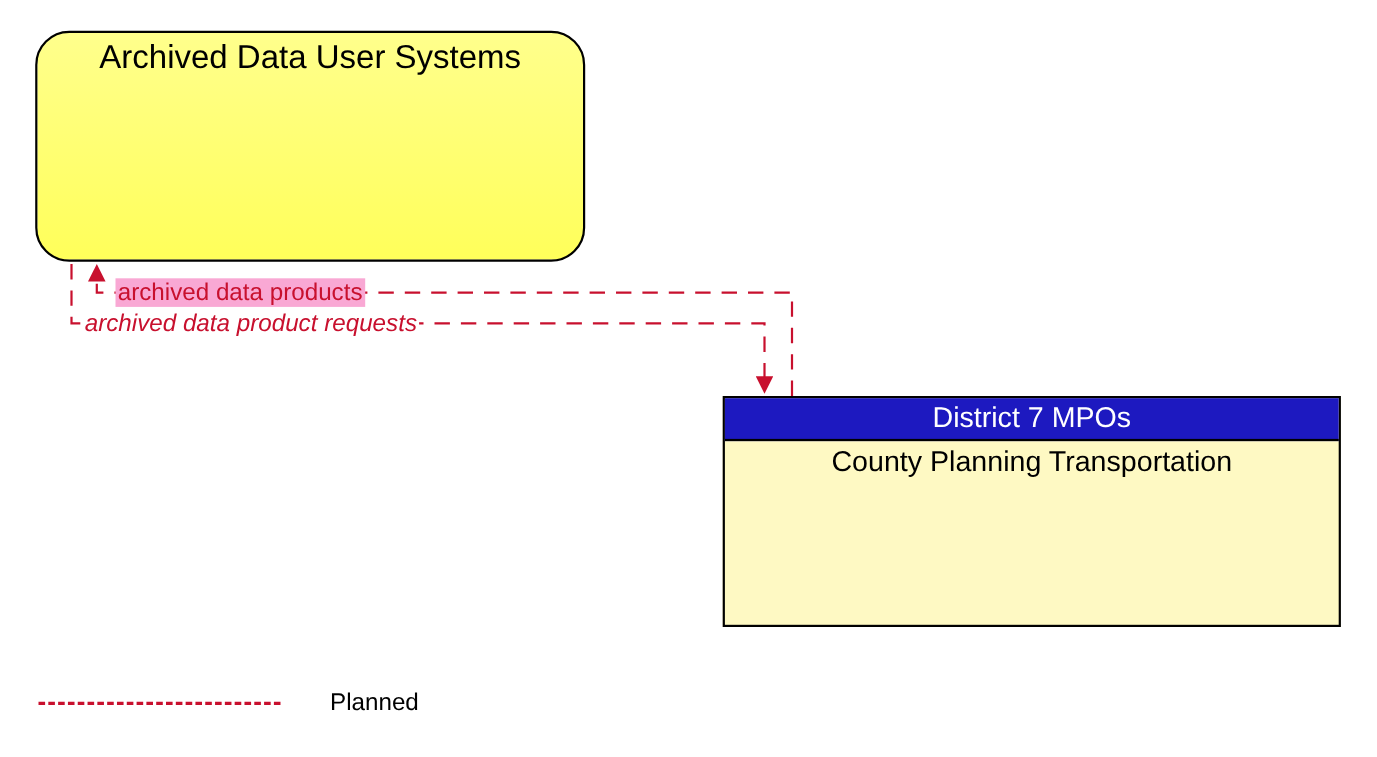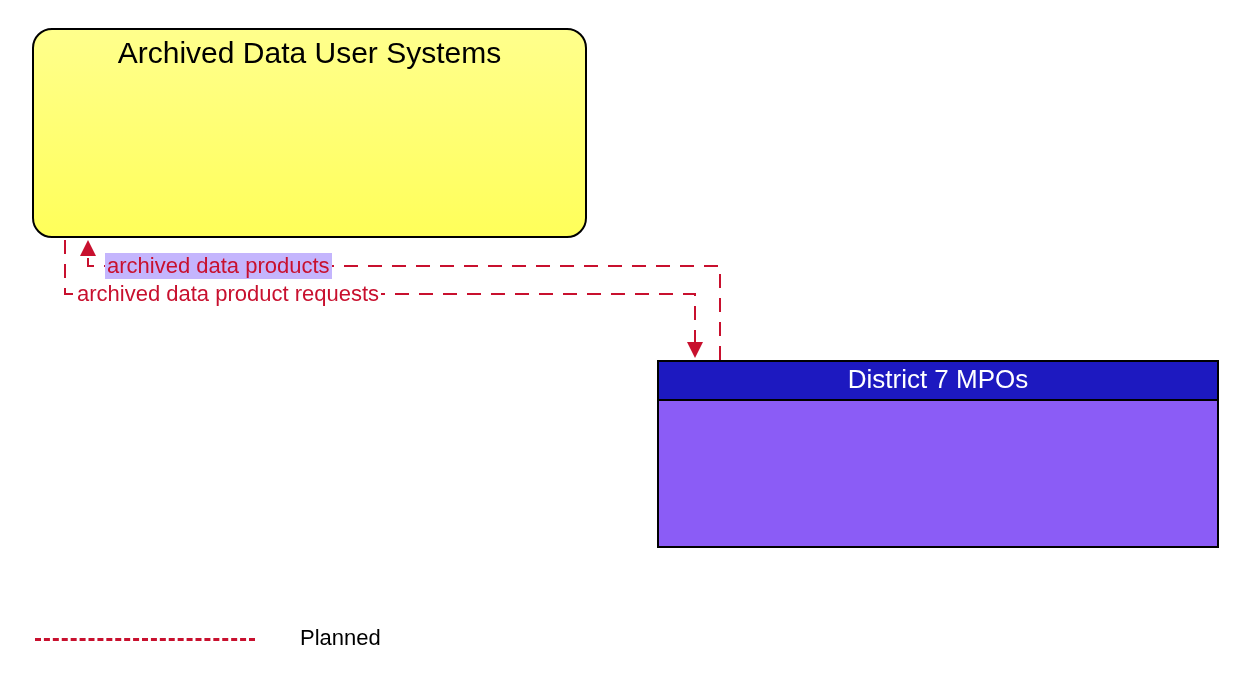--- a/index.html
+++ b/index.html
@@ -10,44 +10,44 @@
     background: #ffffff;
     font-family: Arial, Helvetica, sans-serif;
     position: relative;
   }
 
   
   .box-yellow {
     position: absolute;
     left: 32px;
     top: 28px;
-    width: 555px;
+    width: 500px;
     height: 210px;
     background: linear-gradient(to bottom, #ffff8c 0%, #ffff5a 100%);
     border: 2px solid #000;
-    border-radius: 20px;
+    border-radius: 31px;
     box-sizing: border-box;
   }
   .box-yellow .title {
     text-align: center;
     font-size: 30px;
     color: #000;
     padding-top: 6px;
   }
 
   
   .box-district {
     position: absolute;
     left: 657px;
     top: 360px;
     width: 562px;
-    height: 188px;
+    height: 210px;
     border: 2px solid #000;
     box-sizing: border-box;
-    background: #8b5cf6;
+    background: #fef9c3;
   }
   .box-district .header {
     width: 100%;
     background: #1d19c0;
     color: #ffffff;
     font-size: 26px;
     text-align: center;
     padding: 2px 0 4px 0;
     box-sizing: border-box;
     border-bottom: 2px solid #000;
@@ -97,33 +97,34 @@
 </head>
 <body>
 
 <div class="box-yellow">
   <div class="title">Archived Data User Systems</div>
 </div>
 
 <div class="box-district">
   <div class="header">District 7 MPOs</div>
   <div class="body">
+    <div>County Planning Transportation</div>
   </div>
 </div>
 
 <svg class="arrows">
   <defs>
     <marker id="arrowhead" markerWidth="8" markerHeight="8" refX="6" refY="4" orient="auto">
       <path d="M0,0 L8,4 L0,8 Z" fill="#c8102e"></path>
     </marker>
   </defs>
 
   <path d="M 720 360 L 720 266 L 88 266 L 88 244" stroke="#c8102e" stroke-width="2" fill="none" stroke-dasharray="14 10" marker-end="url(#arrowhead)"></path>
 
   <path d="M 65 240 L 65 294 L 695 294 L 695 354" stroke="#c8102e" stroke-width="2" fill="none" stroke-dasharray="14 10" marker-end="url(#arrowhead)"></path>
 </svg>
 
-<div class="flow-label" style="left:105px; top:253px; background:#c4b5fd; padding:0 2px;">archived data products</div>
+<div class="flow-label" style="left:105px; top:253px; background:#f9a8d4; padding:0 2px;">archived data products</div>
 
-<div class="flow-label" style="left:75px; top:281px; background:#fff; padding:0 2px;">archived data product requests</div>
+<div class="flow-label" style="left:75px; top:281px; background:#fff; padding:0 2px;font-style:italic;">archived data product requests</div>
 
 <div class="legend-line"></div>
 <div class="legend-text">Planned</div>
 
 </body></html>

